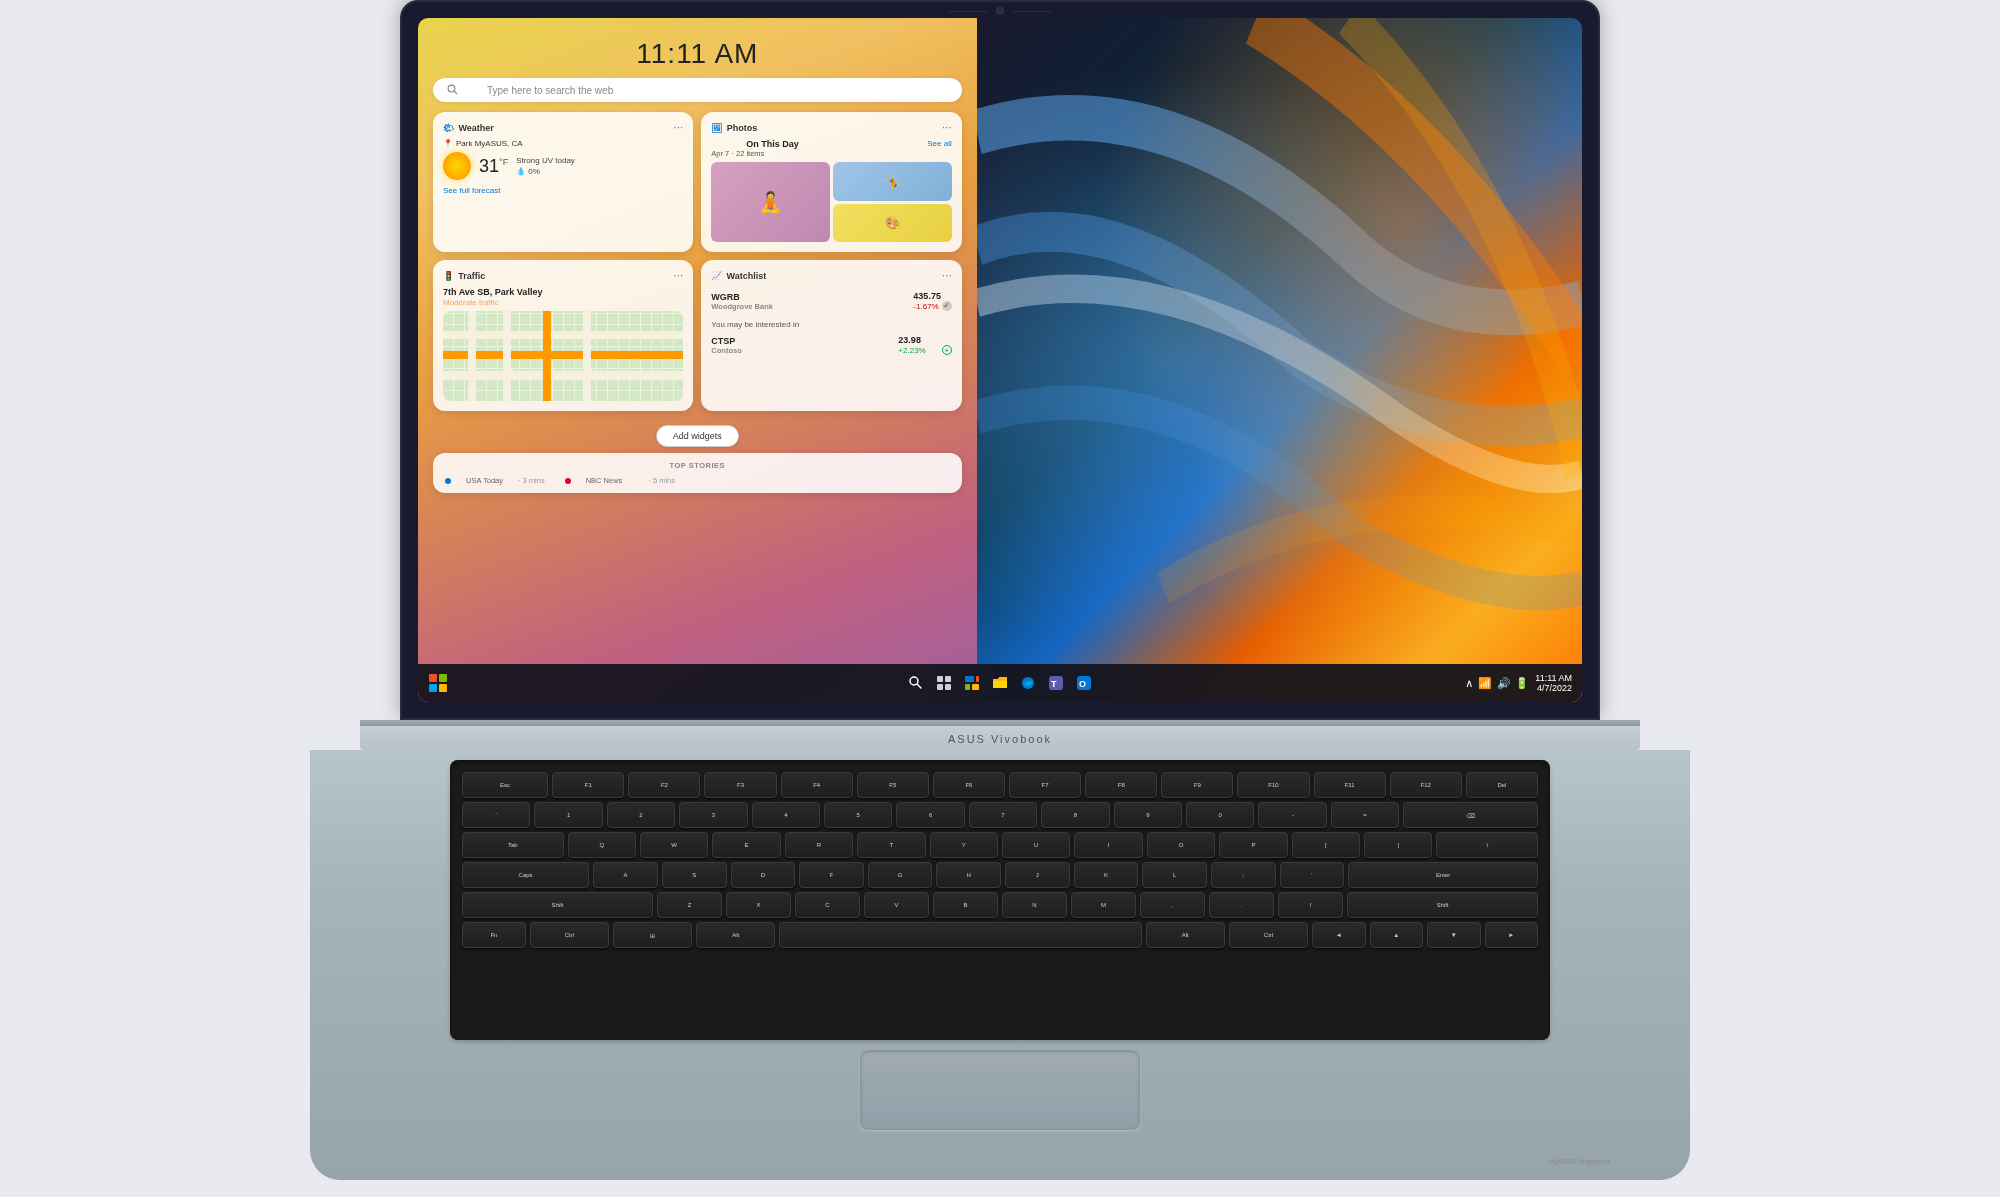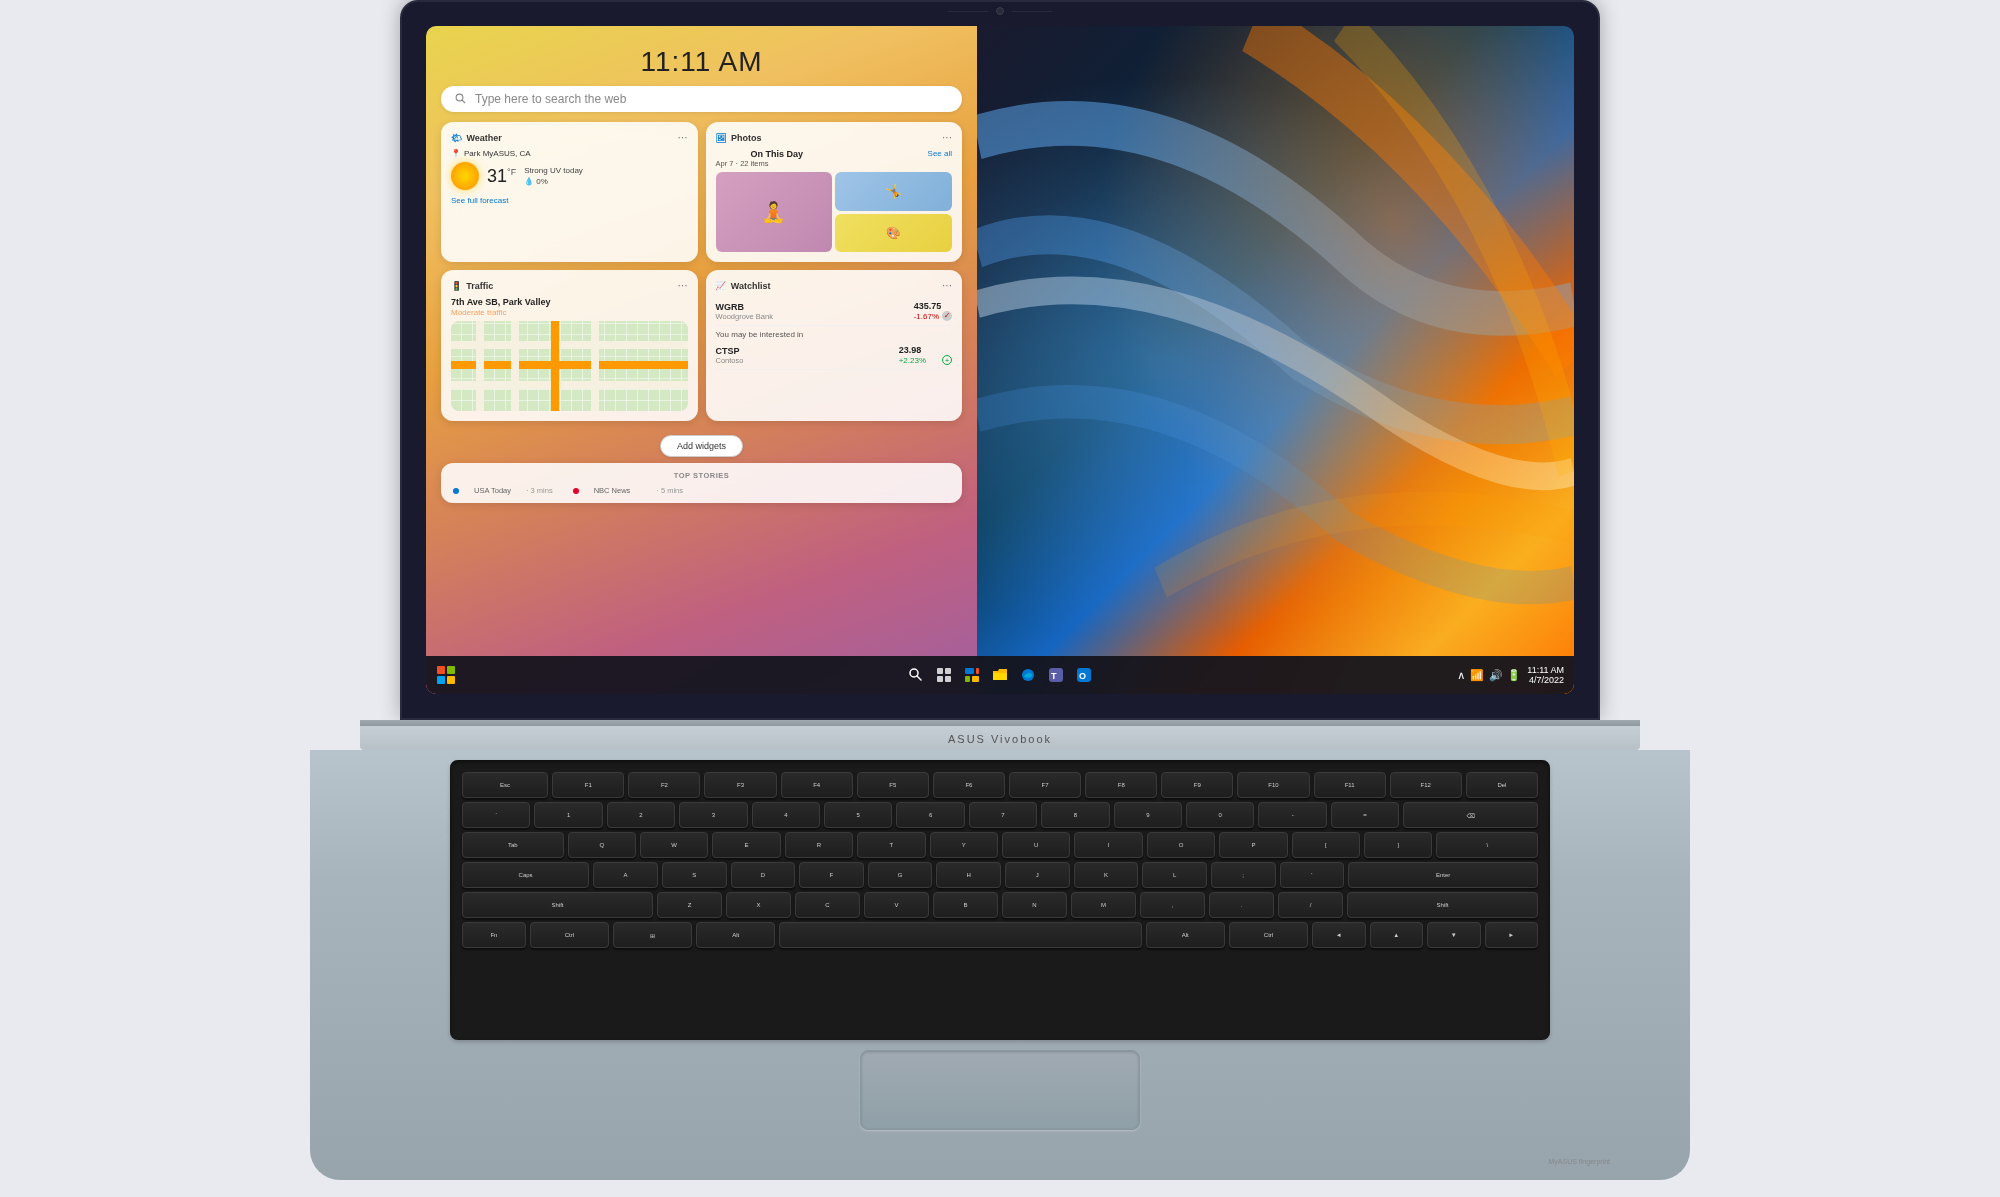--- a/index.html
+++ b/index.html
@@ -24,21 +24,21 @@
       align-items: center;
     }
 
     
     .screen-lid {
       width: 1200px;
       height: 720px;
       background: #1a1a2e;
       border-radius: 18px 18px 0 0;
       position: relative;
-      padding: 24px;
+      padding: 16px;
       box-shadow: 0 -2px 20px rgba(0,0,0,0.3);
       border: 2px solid #2a2a3e;
     }
 
     
     .screen-bezel {
       width: 100%;
       height: 100%;
       background: #0a0a14;
       border-radius: 10px;
@@ -125,22 +125,23 @@
       gap: 8px;
       margin-bottom: 10px;
       box-shadow: 0 1px 4px rgba(0,0,0,0.1);
     }
     .search-icon-svg {
       width: 12px;
       height: 12px;
       color: #666;
     }
     .search-placeholder {
-      font-size: 12px;
+      font-size: 10px;
       color: #888;
+      margin-left: 20px;
     }
 
     
     .widget-row {
       display: flex;
       gap: 8px;
       margin-bottom: 8px;
     }
 
     
@@ -357,20 +358,21 @@
       border-bottom: 1px solid #f0f0f0;
     }
     .stock-name {
       font-size: 9px;
       font-weight: 600;
       color: #222;
     }
     .stock-company {
       font-size: 7.5px;
       color: #888;
+      font-weight: bold;
     }
     .stock-price {
       font-size: 9px;
       font-weight: 600;
       color: #222;
     }
     .stock-change-neg {
       font-size: 8px;
       color: #cc0000;
       display: flex;

